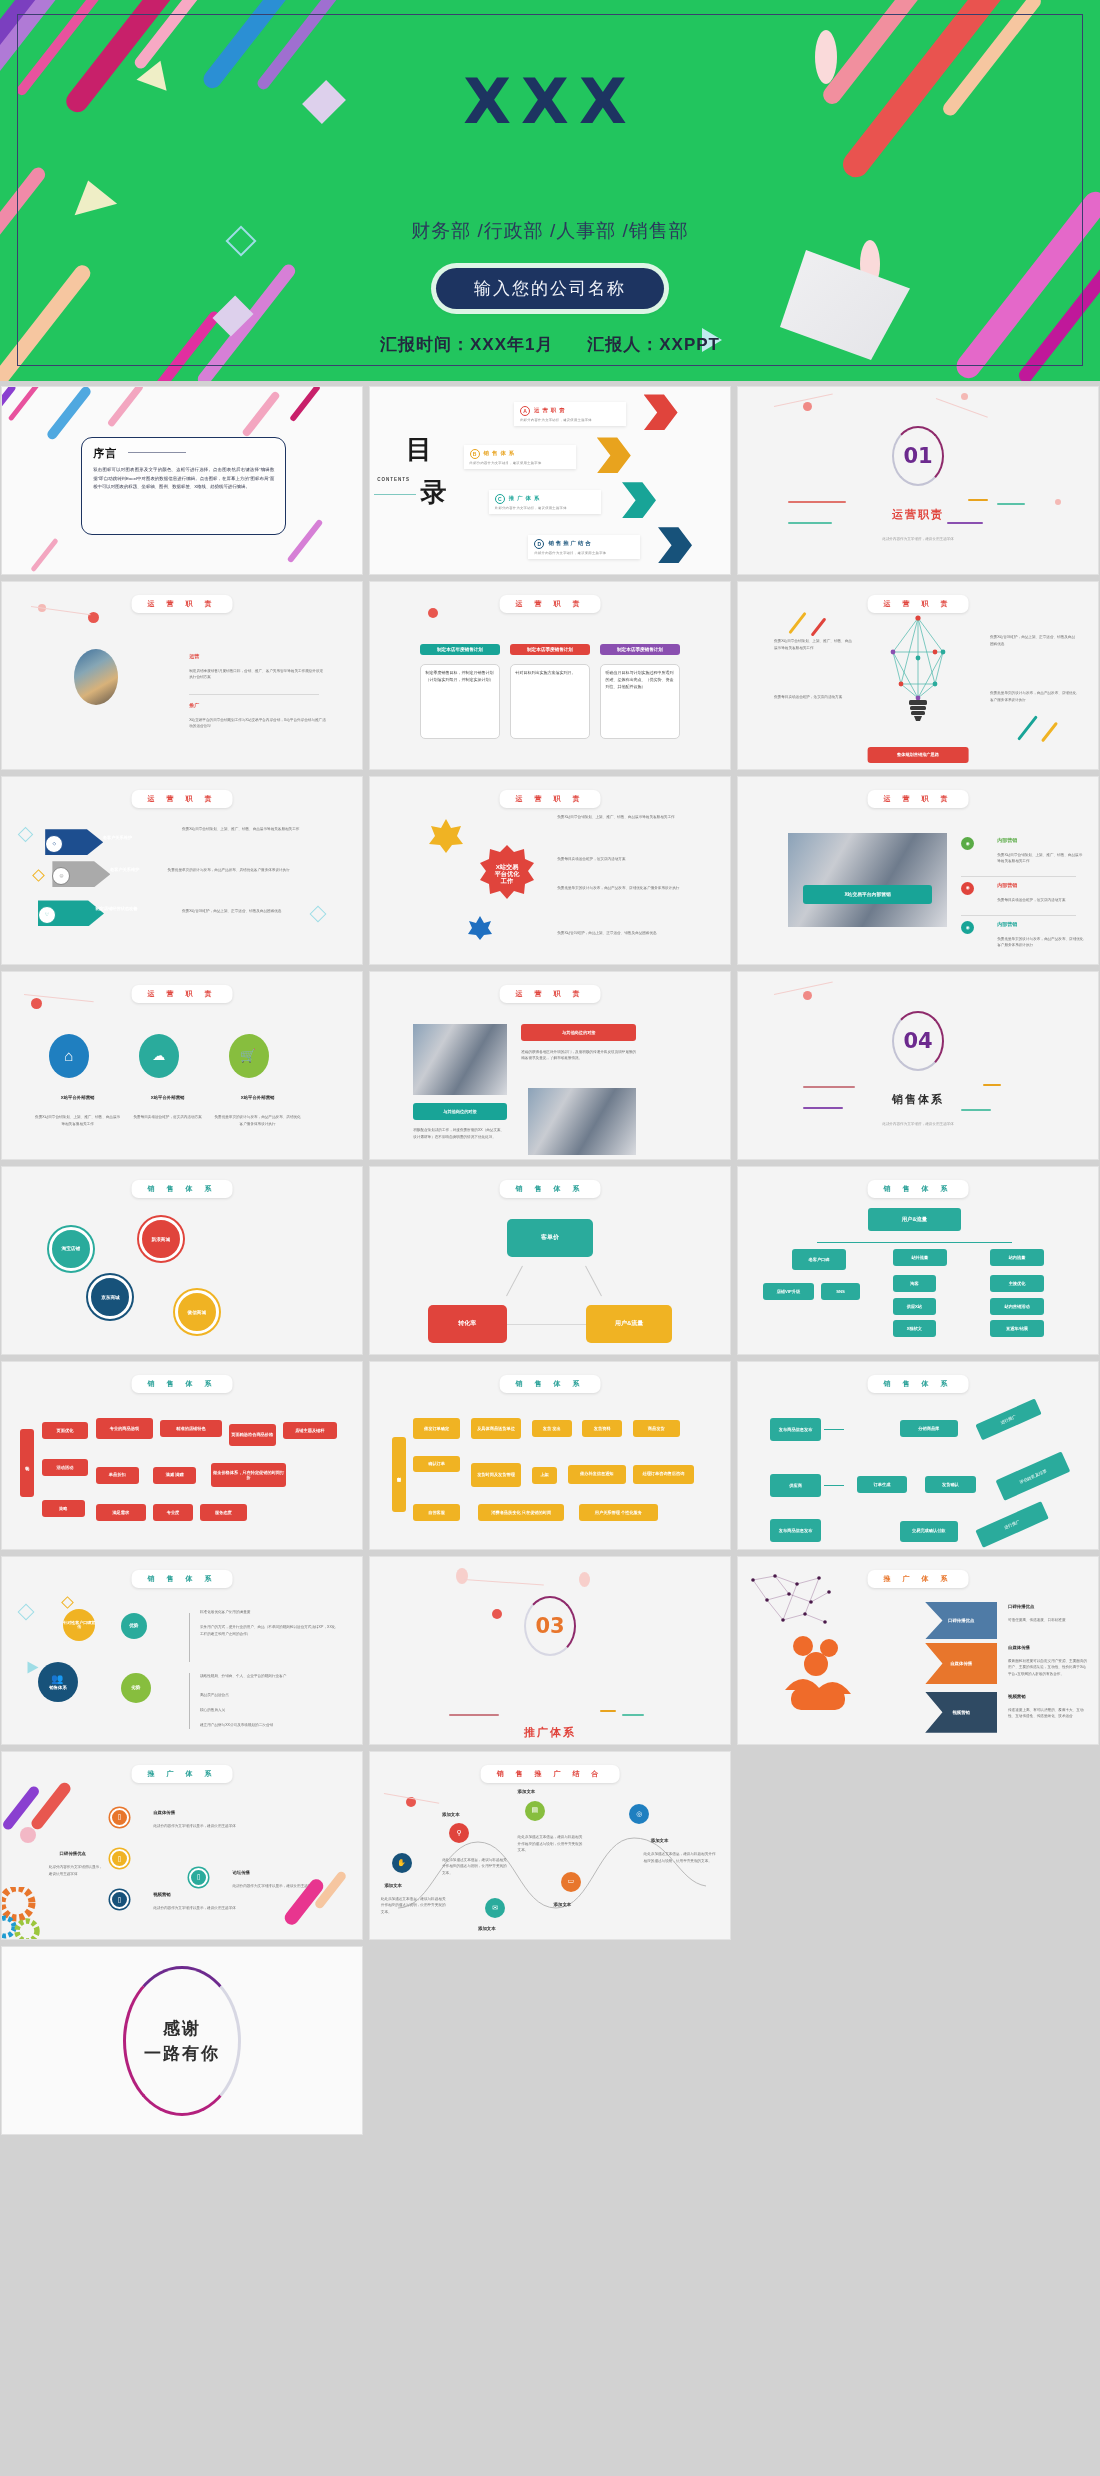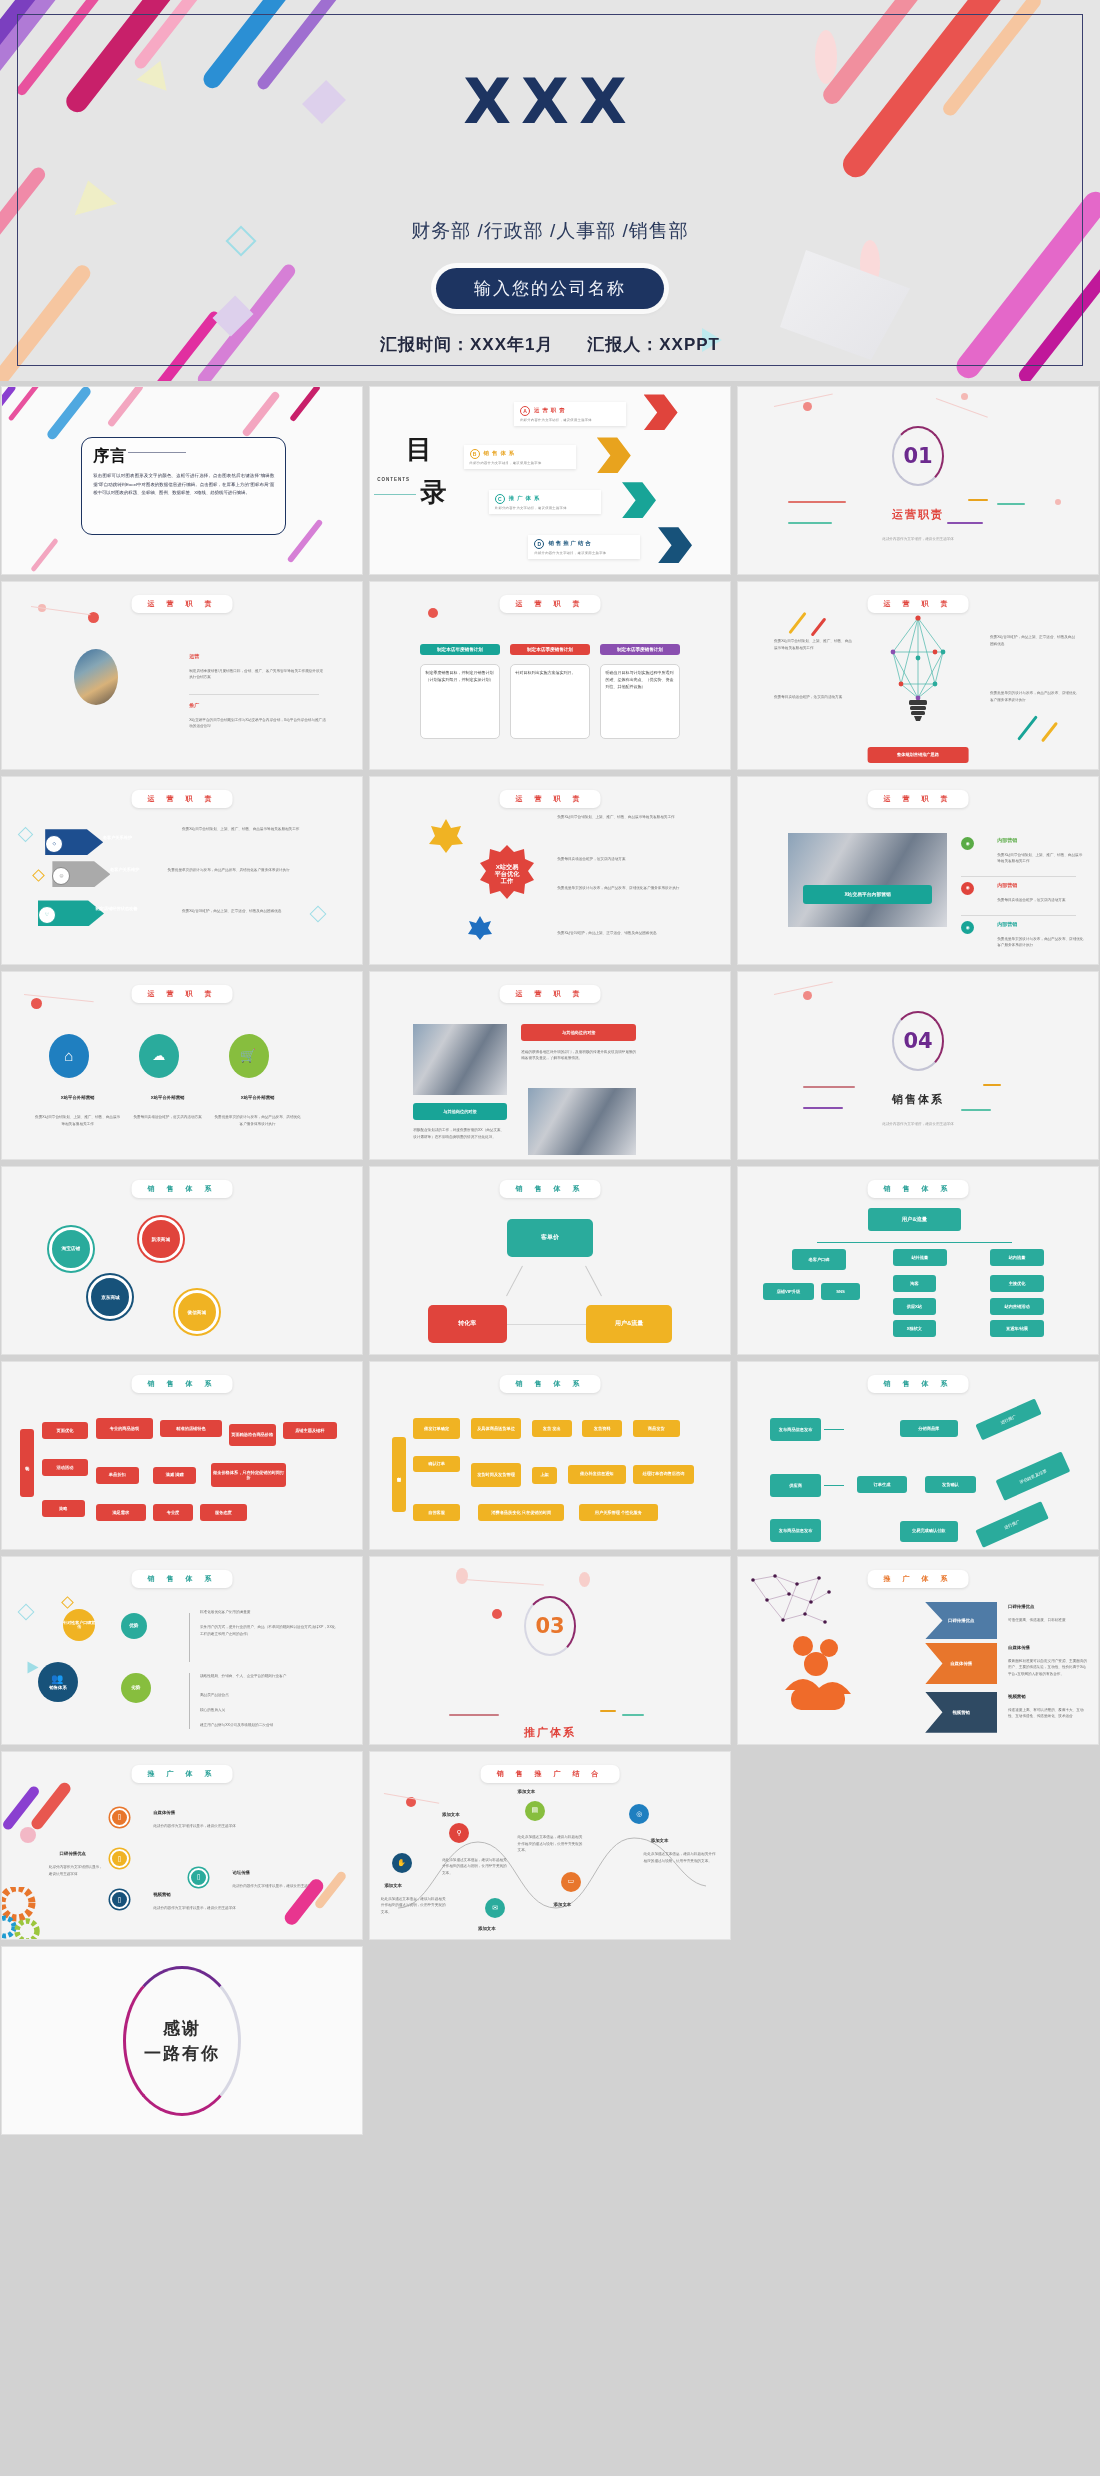--- a/index.html
+++ b/index.html
@@ -5,21 +5,21 @@
   * { margin:0; padding:0; box-sizing:border-box; }
   html,body { background:#d2d2d2; }
   body {
     width:1100px; height:2476px; position:relative; overflow:hidden;
     font-family:"Liberation Sans","DejaVu Sans",sans-serif;
   }
 
   
   .hero {
     position:absolute; left:0; top:0; width:1100px; height:381px;
-    background:#e5e5e5; overflow:hidden;
+    background:#22c55e; overflow:hidden;
   }
   .hero-inner {
     position:absolute; left:17px; top:14px; width:1066px; height:352px;
     border:1.4px solid #3a3f6e; background:transparent; overflow:hidden;
   }
   .hero-bg { position:absolute; inset:0; overflow:hidden; }
   .bar { position:absolute; border-radius:40px; }
   .tri { position:absolute; width:0; height:0; }
   .dia { position:absolute; transform:rotate(45deg); }
   .circ { position:absolute; border-radius:50%; }
@@ -76,21 +76,21 @@
   .hdr.red { color:#e0443c; }
   .hdr.teal { color:#2aa198; }
   .hdr.orange { color:#e8762c; }
 
   
   .pref-box {
     position:absolute; left:22%; top:27%; width:57%; height:52%;
     border:1.4px solid #1d3461; border-radius:11px; background:rgba(255,255,255,.55);
     padding:8px 11px;
   }
-  .pref-title { font-size:16px; font-weight:bold; color:#111; letter-spacing:1px; }
+  .pref-title { font-size:11px; font-weight:bold; color:#111; letter-spacing:1px; }
   .pref-line { position:absolute; left:46px; top:14px; width:58px; height:1px; background:#8a8fa5; }
   .pref-body { margin-top:5px; font-size:4.4px; line-height:1.85; color:#2b2f44; text-align:justify; }
 
   
   .c-mu { position:absolute; left:10%; top:26%; font-size:26px; font-weight:bold; color:#1b1b1b; line-height:1; }
   .c-lu { position:absolute; left:14%; top:49%; font-size:26px; font-weight:bold; color:#1b1b1b; line-height:1; }
   .c-en { position:absolute; left:2%; top:48%; font-size:4.5px; letter-spacing:1px; color:#444; font-weight:bold;}
   .c-hr1 { position:absolute; left:26%; top:34%; width:38px; height:1px; background:#7fc8c0; }
   .c-hr2 { position:absolute; left:1%; top:57%; width:42px; height:1px; background:#7fc8c0; }
   .c-item {

